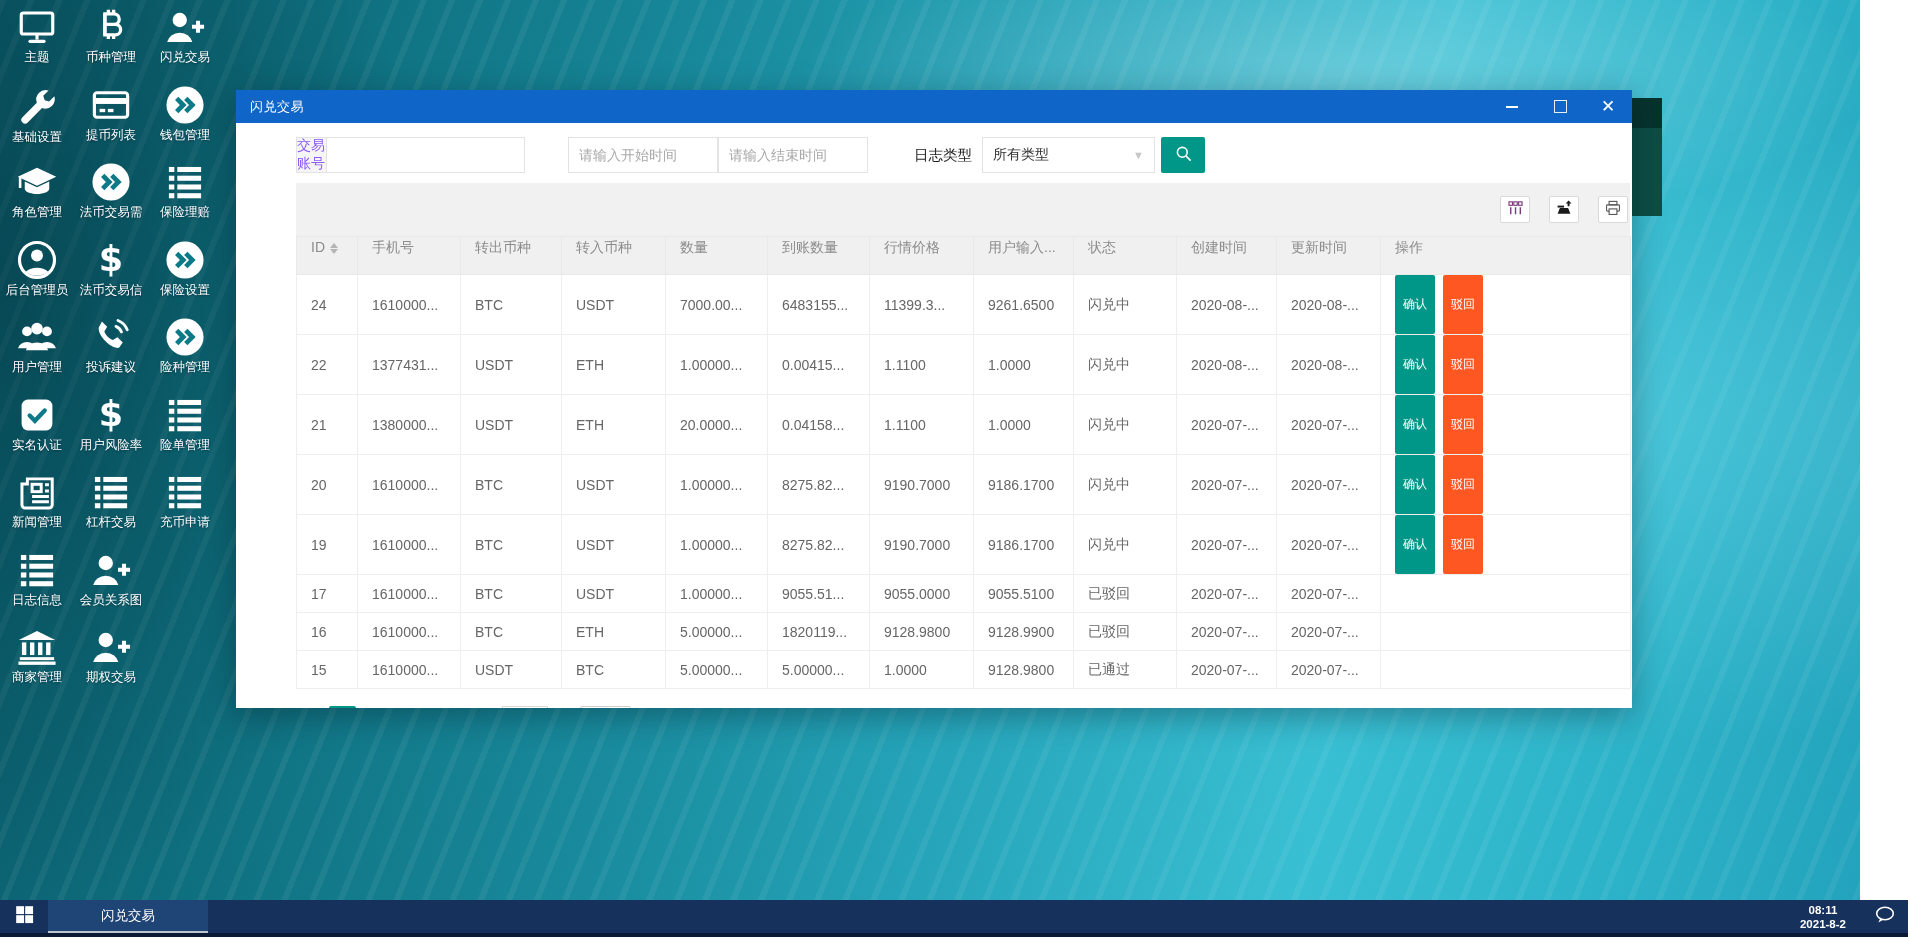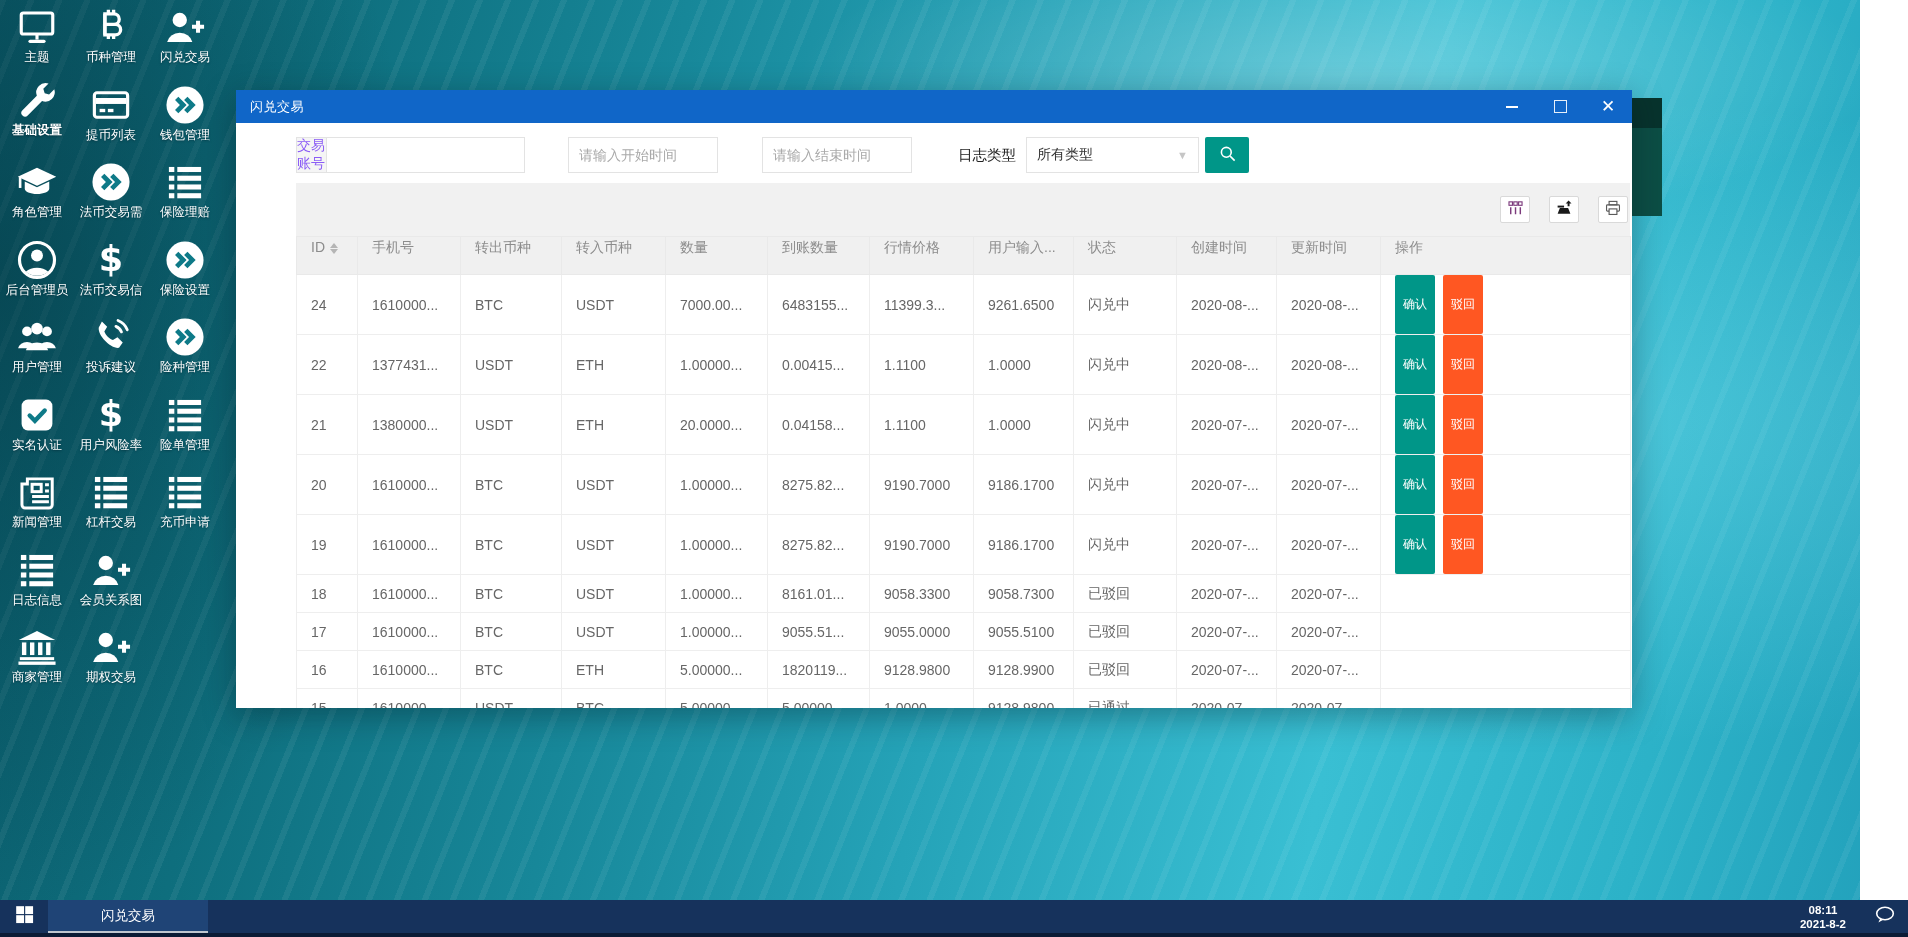--- a/index.html
+++ b/index.html
@@ -49,21 +49,21 @@
   
   .search-row { margin: 14px 2px 0 60px; height: 36px; display: flex; align-items: center; }
   .combo { display: flex; height: 36px; border: 1px solid #e3e3e3; width: 229px; }
   .combo .combo-label { width: 79px; background: #f5f5f5; border-right: 1px solid #e3e3e3;
     display: flex; align-items: center; justify-content: center; font-size: 14px; color: #8b5cf6; }
   .combo input { border: 0; outline: none; flex: 1; font-size: 14px; padding: 0 8px; }
   .t-input { height: 36px; width: 150px; border: 1px solid #e3e3e3; font-size: 14px;
     padding: 0 10px; color: #555; outline: none; }
   .t-input::placeholder { color: #a9a9a9; }
   .in-start { margin-left: 43px; }
-  .in-end { margin-left: 44px; }
+  .in-end { }
   .lt-label { margin-left: 46px; font-size: 14.5px; color: #222; }
   .select-box { margin-left: 10px; width: 173px; height: 36px; border: 1px solid #e3e3e3;
     display: flex; align-items: center; font-size: 14px; color: #333; padding: 0 10px;
     cursor: pointer; position: relative; }
   .select-box .caret { margin-left: auto; color: #c6c6c6; font-size: 11px; }
   .btn-search { margin-left: 6px; width: 44px; height: 36px; background: #009688;
     border: 0; display: flex; align-items: center; justify-content: center;
     cursor: pointer; border-radius: 2px; }
   .btn-search svg { width: 19px; height: 19px; }
 
@@ -150,21 +150,21 @@
               <path d="M10.5 2.2v2.3M13.5 2.2v2.3M10.5 16.5v2.3M13.5 16.5v2.3"></path>
             </g>
           </svg></span><div class="lbl">币种管理</div></div>
       <div class="dicon" style="left: 148px; top: 0px;"><span><svg viewBox="0 0 24 24">
             <g fill="#fff">
               <circle cx="9" cy="8" r="4.1"></circle>
               <path d="M1.8 20.6a7.3 6.3 0 0114.4 0z"></path>
               <path d="M16 10.7h2.3V8.4h2.3v2.3h2.3V13h-2.3v2.3h-2.3V13H16z"></path>
             </g>
           </svg></span><div class="lbl">闪兑交易</div></div>
-      <div class="dicon" style="left: 0px; top: 73px; font-weight: bold;"><span><svg viewBox="0 0 24 24">
+      <div class="dicon" style="left: 0px; top: 80px;"><span><svg viewBox="0 0 24 24">
             <path fill="#fff" d="M21.9 5.9a5.4 5.4 0 01-7 6.7l-8.2 8.2a2.1 2.1 0 11-3-3l8.2-8.2a5.4 5.4 0 016.7-7l-3 3 .8 2.5 2.5.8z"></path>
           </svg></span><div class="lbl">基础设置</div></div>
       <div class="dicon" style="left: 74px; top: 77.5px;"><span><svg viewBox="0 0 24 24">
             <rect x="2.5" y="5" width="19" height="14" rx="1.5" fill="none" stroke="#fff" stroke-width="1.8"></rect>
             <rect x="3.4" y="8" width="17.2" height="3.4" fill="#fff"></rect>
             <rect x="5.5" y="14.2" width="3.2" height="1.9" fill="#fff"></rect>
             <rect x="10.2" y="14.2" width="3.2" height="1.9" fill="#fff"></rect>
           </svg></span><div class="lbl">提币列表</div></div>
       <div class="dicon" style="left: 148px; top: 77.5px;"><span><svg viewBox="0 0 24 24">
             <circle cx="12" cy="12" r="10.6" fill="#fff"></circle>
@@ -488,34 +488,20 @@
               <td>1.00000...</td>
               <td>8275.82...</td>
               <td>9190.7000</td>
               <td>9186.1700</td>
               <td>闪兑中</td>
               <td>2020-07-...</td>
               <td>2020-07-...</td>
               <td><button class="act-btn act-confirm">确认</button><button class="act-btn act-reject">驳回</button></td>
             </tr>
             <tr>
-              <td>18</td>
-              <td>1610000...</td>
-              <td>BTC</td>
-              <td>USDT</td>
-              <td>1.00000...</td>
-              <td>8161.01...</td>
-              <td>9058.3300</td>
-              <td>9058.7300</td>
-              <td>已驳回</td>
-              <td>2020-07-...</td>
-              <td>2020-07-...</td>
-              <td></td>
-            </tr>
-            <tr>
               <td>17</td>
               <td>1610000...</td>
               <td>BTC</td>
               <td>USDT</td>
               <td>1.00000...</td>
               <td>9055.51...</td>
               <td>9055.0000</td>
               <td>9055.5100</td>
               <td>已驳回</td>
               <td>2020-07-...</td>

